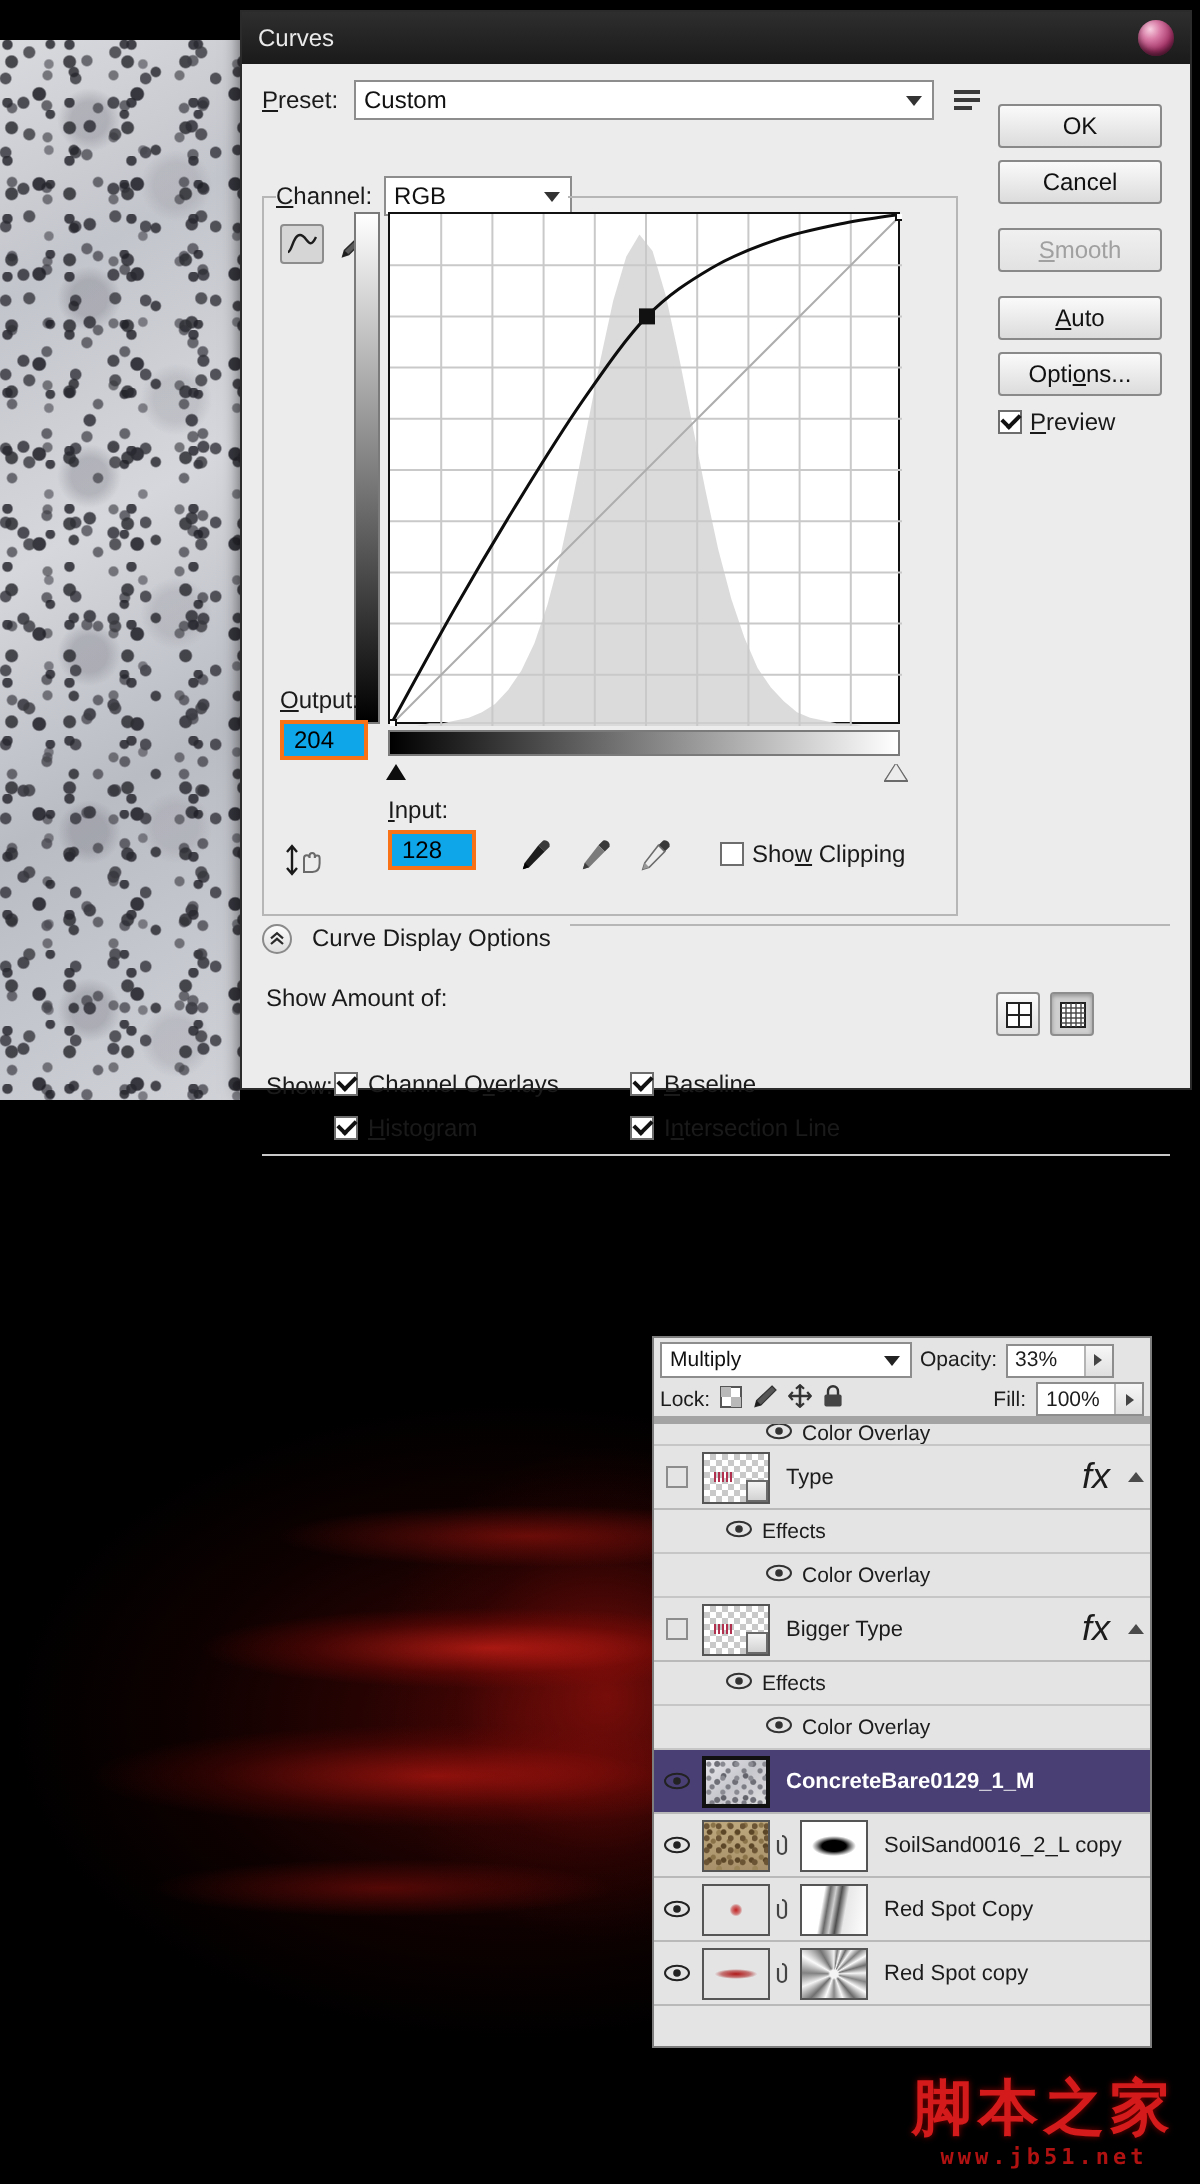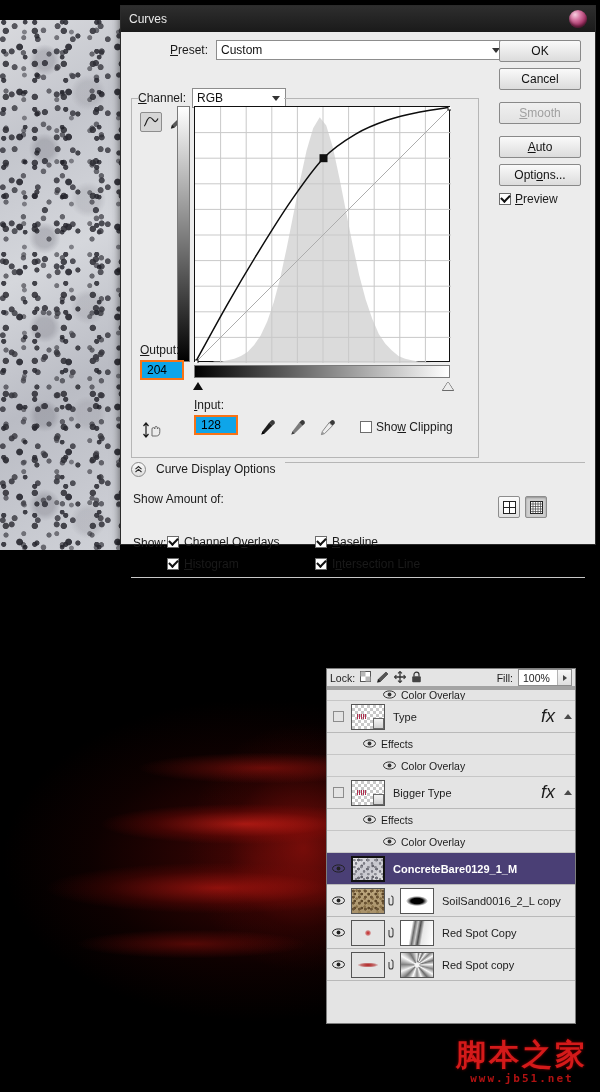--- a/index.html
+++ b/index.html
@@ -88,21 +88,21 @@
     background:#fff; border:1px solid #8d8d8d; height:20px;
     display:flex; align-items:center; padding:0 4px; font-size:12px;
     position:relative; color:#111;
   }
   .ps-select .caret {
     position:absolute; right:5px; top:50%; width:0; height:0; margin-top:-2px;
     border-left:4px solid transparent; border-right:4px solid transparent;
     border-top:5px solid #333;
   }
 
-  #preset-row { margin-bottom:8px;margin-left:39px; }
+  #preset-row { margin-bottom:8px; }
   #preset-label { width:46px; }
   #preset-select { width:290px; }
   #preset-menu-icon {
     width:18px; height:18px; margin-left:8px;
     display:flex; flex-direction:column; justify-content:center; gap:2px; padding-left:2px;
   }
   #preset-menu-icon i {
     display:block; height:2px; background:#3a3a3a; width:13px;
   }
   #preset-menu-icon i:nth-child(1){ width:13px; }
@@ -110,21 +110,21 @@
   #preset-menu-icon i:nth-child(3){ width:9px; }
 
   .ps-btn {
     width:82px; height:22px; font-size:12px; color:#111;
     background:linear-gradient(#fafafa,#dcdcdc); border:1px solid #898989;
     border-radius:2px; display:flex; align-items:center; justify-content:center;
     cursor:pointer; user-select:none;
   }
   .ps-btn.disabled { color:#a0a0a0; background:linear-gradient(#f0f0f0,#e2e2e2); }
 
-  #button-col { position:absolute; right:10px; top:8px; width:86px; }
+  #button-col { position:absolute; right:10px; top:20px; width:86px; }
   #button-col .ps-btn { margin-bottom:6px; }
   #preview-row { display:flex; align-items:center; gap:4px; margin-top:6px; font-size:12px; }
 
   .cbox {
     width:12px; height:12px; background:#fff; border:1px solid #6d6d6d;
     display:inline-flex; align-items:center; justify-content:center; flex:none;
   }
   .cbox.checked::after {
     content:""; width:7px; height:4px; border-left:2px solid #111; border-bottom:2px solid #111;
     transform:rotate(-45deg) translate(1px,-1px);
@@ -553,20 +553,31 @@
         <span class="cbox checked"></span>
         <span class="lbl"><u>P</u>review</span>
       </div>
     </div>
 
   </div>
 </div>
 
 <div id="layers-panel">
 
+  <div id="blend-row">
+    <div class="ps-select" id="blend-select">
+      <span>Multiply</span>
+      <span class="caret"></span>
+    </div>
+    <span id="opacity-label">Opacity:</span>
+    <div class="spin">
+      <span class="v">33%</span>
+      <span class="arrow"></span>
+    </div>
+  </div>
 
   <div id="lock-row">
     <span>Lock:</span>
     <span>
       <svg width="11" height="11" viewBox="0 0 11 11">
         <rect x=".5" y=".5" width="10" height="10" fill="#fff" stroke="#555"></rect>
         <rect x=".5" y=".5" width="5" height="5" fill="#b9b9b9"></rect>
         <rect x="5.5" y="5.5" width="5" height="5" fill="#b9b9b9"></rect>
       </svg>
     </span>

